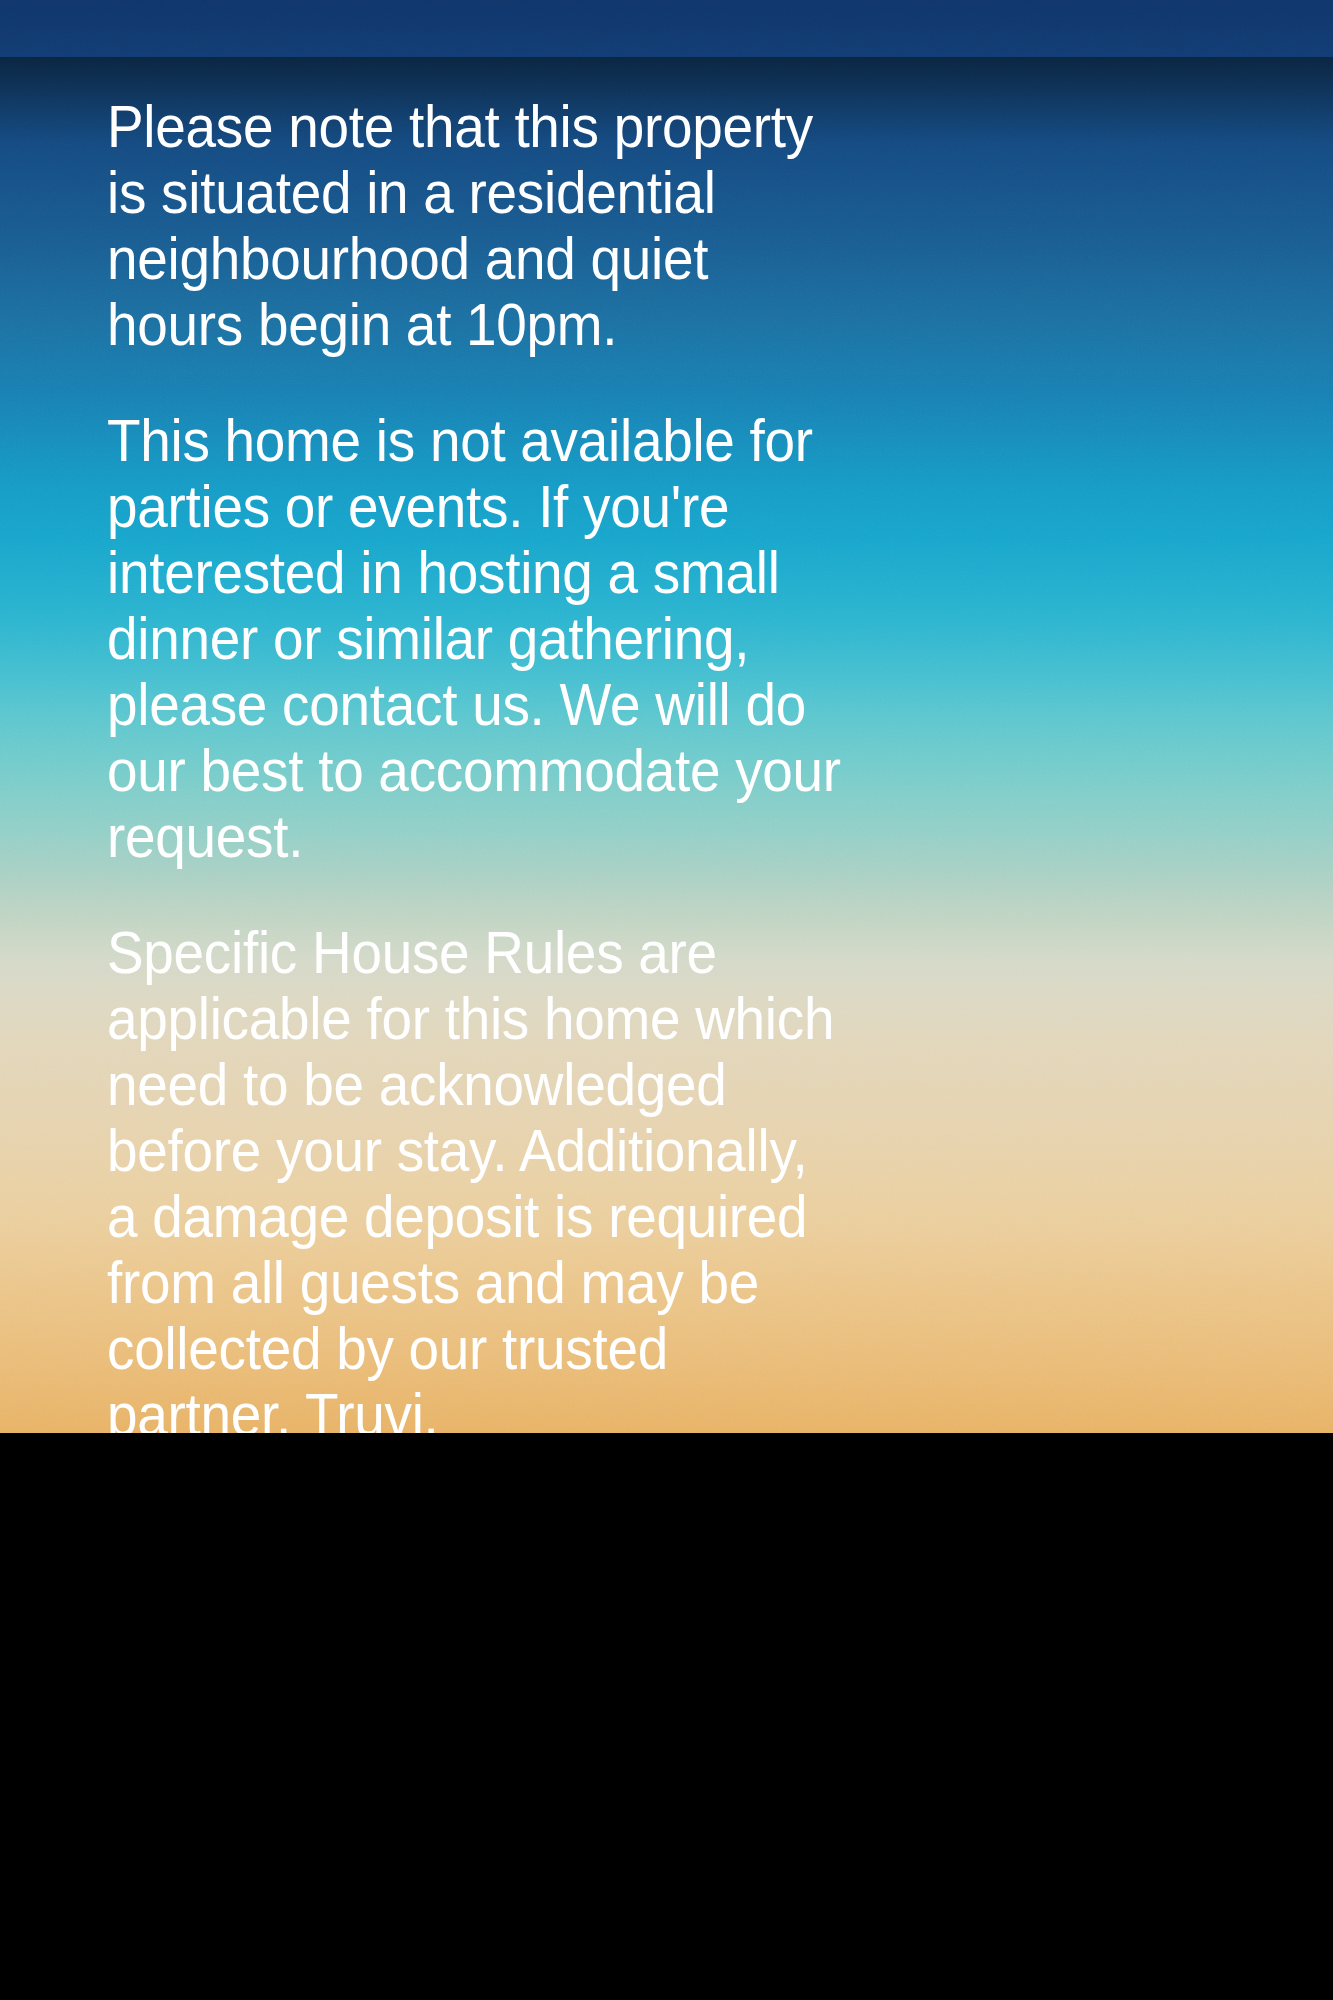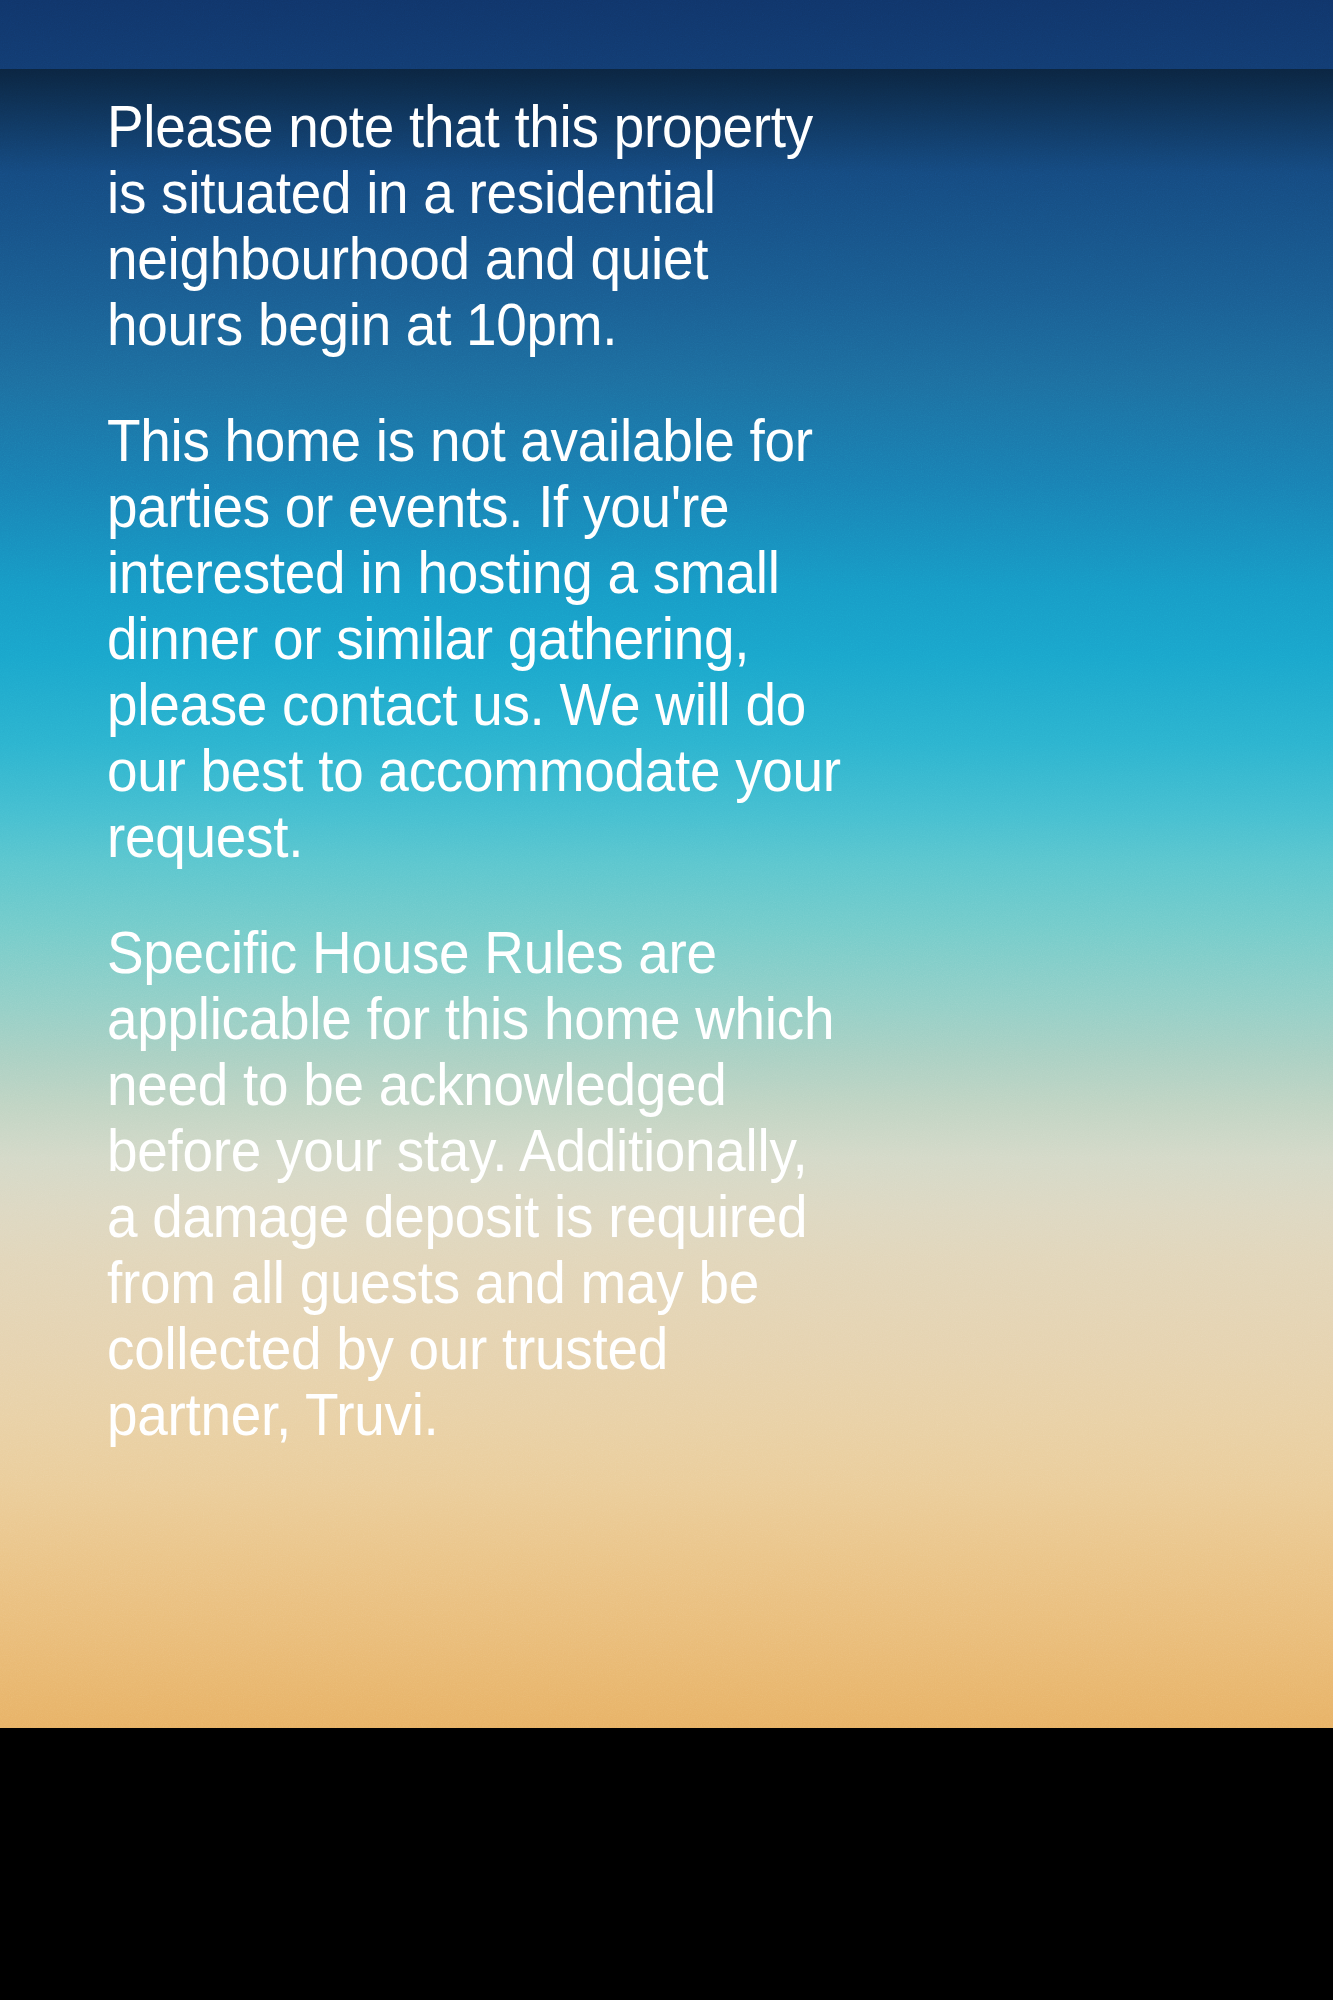--- a/index.html
+++ b/index.html
@@ -4,21 +4,21 @@
 <title>Property Notice</title>
 <style>
   html, body {
     margin: 0;
     padding: 0;
     background: #000;
   }
   #notice-card {
     position: relative;
     width: 1333px;
-    height: 1728px;
+    height: 1433px;
     overflow: hidden;
     font-family: "Liberation Sans", "DejaVu Sans", sans-serif;
   }
 
   
   .bg-gradient {
     position: absolute;
     inset: 0;
     background: linear-gradient(
       to bottom,

